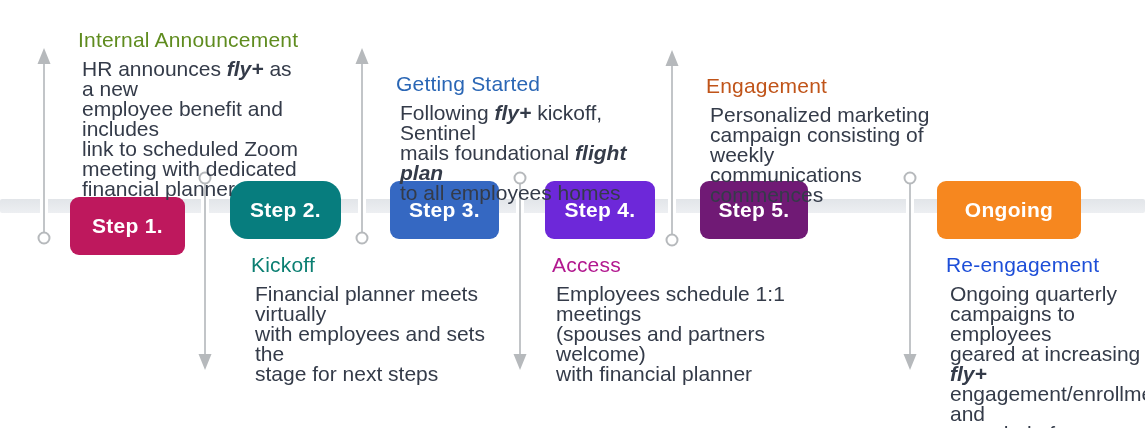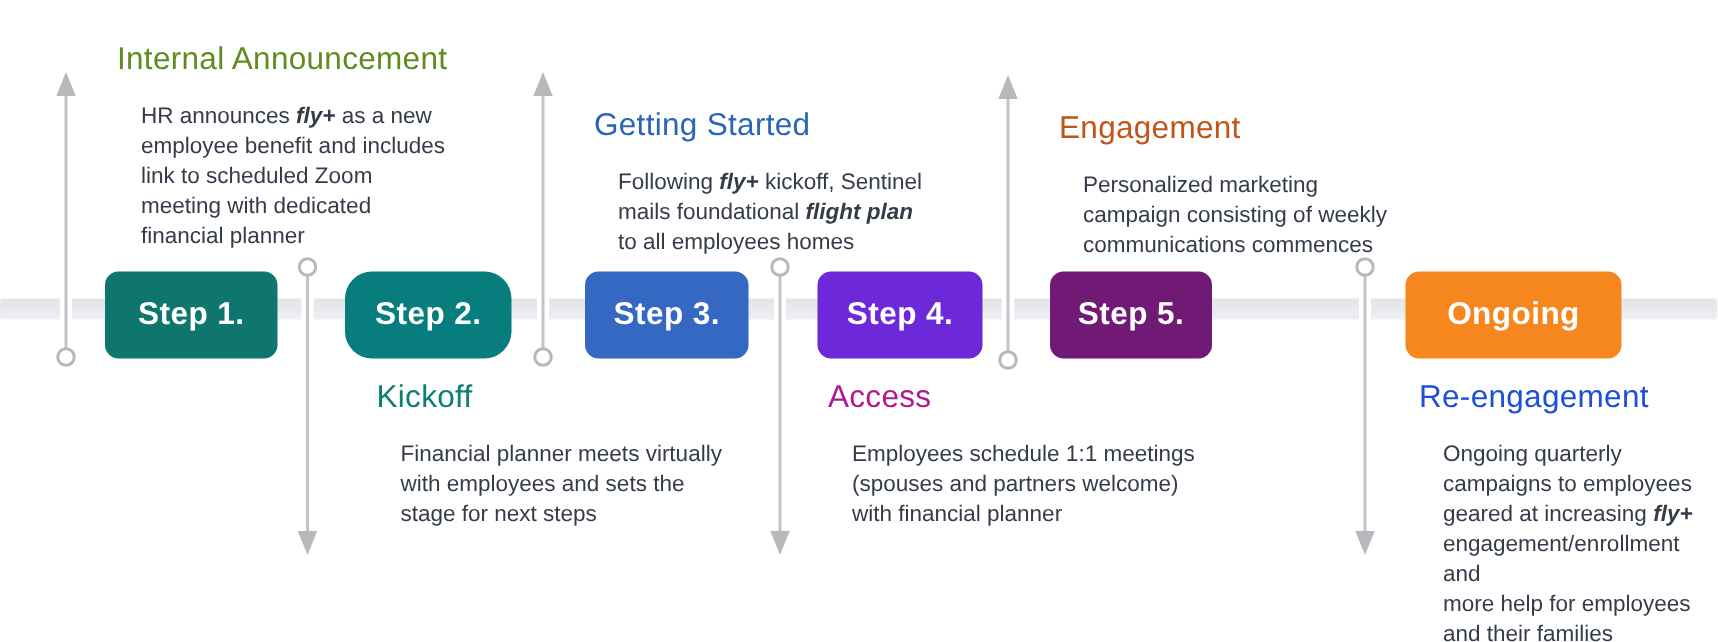--- a/index.html
+++ b/index.html
@@ -33,22 +33,22 @@
     letter-spacing: 0.3px;
   }
   .ann { position: absolute; }
   .ann h3 {
     margin: 0 0 7px 0;
     font-size: 21px;
     font-weight: 400;
     letter-spacing: 0.2px;
   }
   .ann p {
-    margin: 16px;
-    font-size: 15px;
+    margin: 4px;
+    font-size: 21px;
     line-height: 20px;
     color: #343b49;
     white-space: pre-line;
   }
   #step-1 { left: 70px;  width: 115px; }
   #step-2 { left: 230px; width: 111px; }
   #step-3 { left: 390px; width: 109px; }
   #step-4 { left: 545px; width: 110px; }
   #step-5 { left: 700px; width: 108px; }
   #step-6 { left: 937px; width: 144px; }
@@ -107,21 +107,21 @@
   </svg>
 
   <svg class="connector" style="left:900px; top:170px" width="20" height="200" viewBox="0 0 20 200">
     <line x1="10" y1="8" x2="10" y2="188" stroke="#ffffff" stroke-width="8"></line>
     <circle cx="10" cy="8" r="8.5" fill="#ffffff"></circle>
     <line x1="10" y1="8" x2="10" y2="188" stroke="#c2c5c8" stroke-width="2"></line>
     <polygon points="10,200 3.5,184 16.5,184" fill="#b6b9bc"></polygon>
     <circle cx="10" cy="8" r="5.5" fill="#ffffff" stroke="#b6b9bc" stroke-width="2"></circle>
   </svg>
 
-  <div class="step" id="step-1" style="background-color: #0f766e;">
+  <div class="step" id="step-1" style="background-color: #be185d; margin-top: 16px;">
     <span>Step 1.</span>
   </div>
   <div class="step" id="step-2" style="background-color: rgb(7, 125, 126); border-radius: 18px;">
     <span>Step 2.</span>
   </div>
   <div class="step" id="step-3" style="background-color: rgb(53, 104, 194);">
     <span>Step 3.</span>
   </div>
   <div class="step" id="step-4" style="background-color: #6d28d9;">
     <span>Step 4.</span>

